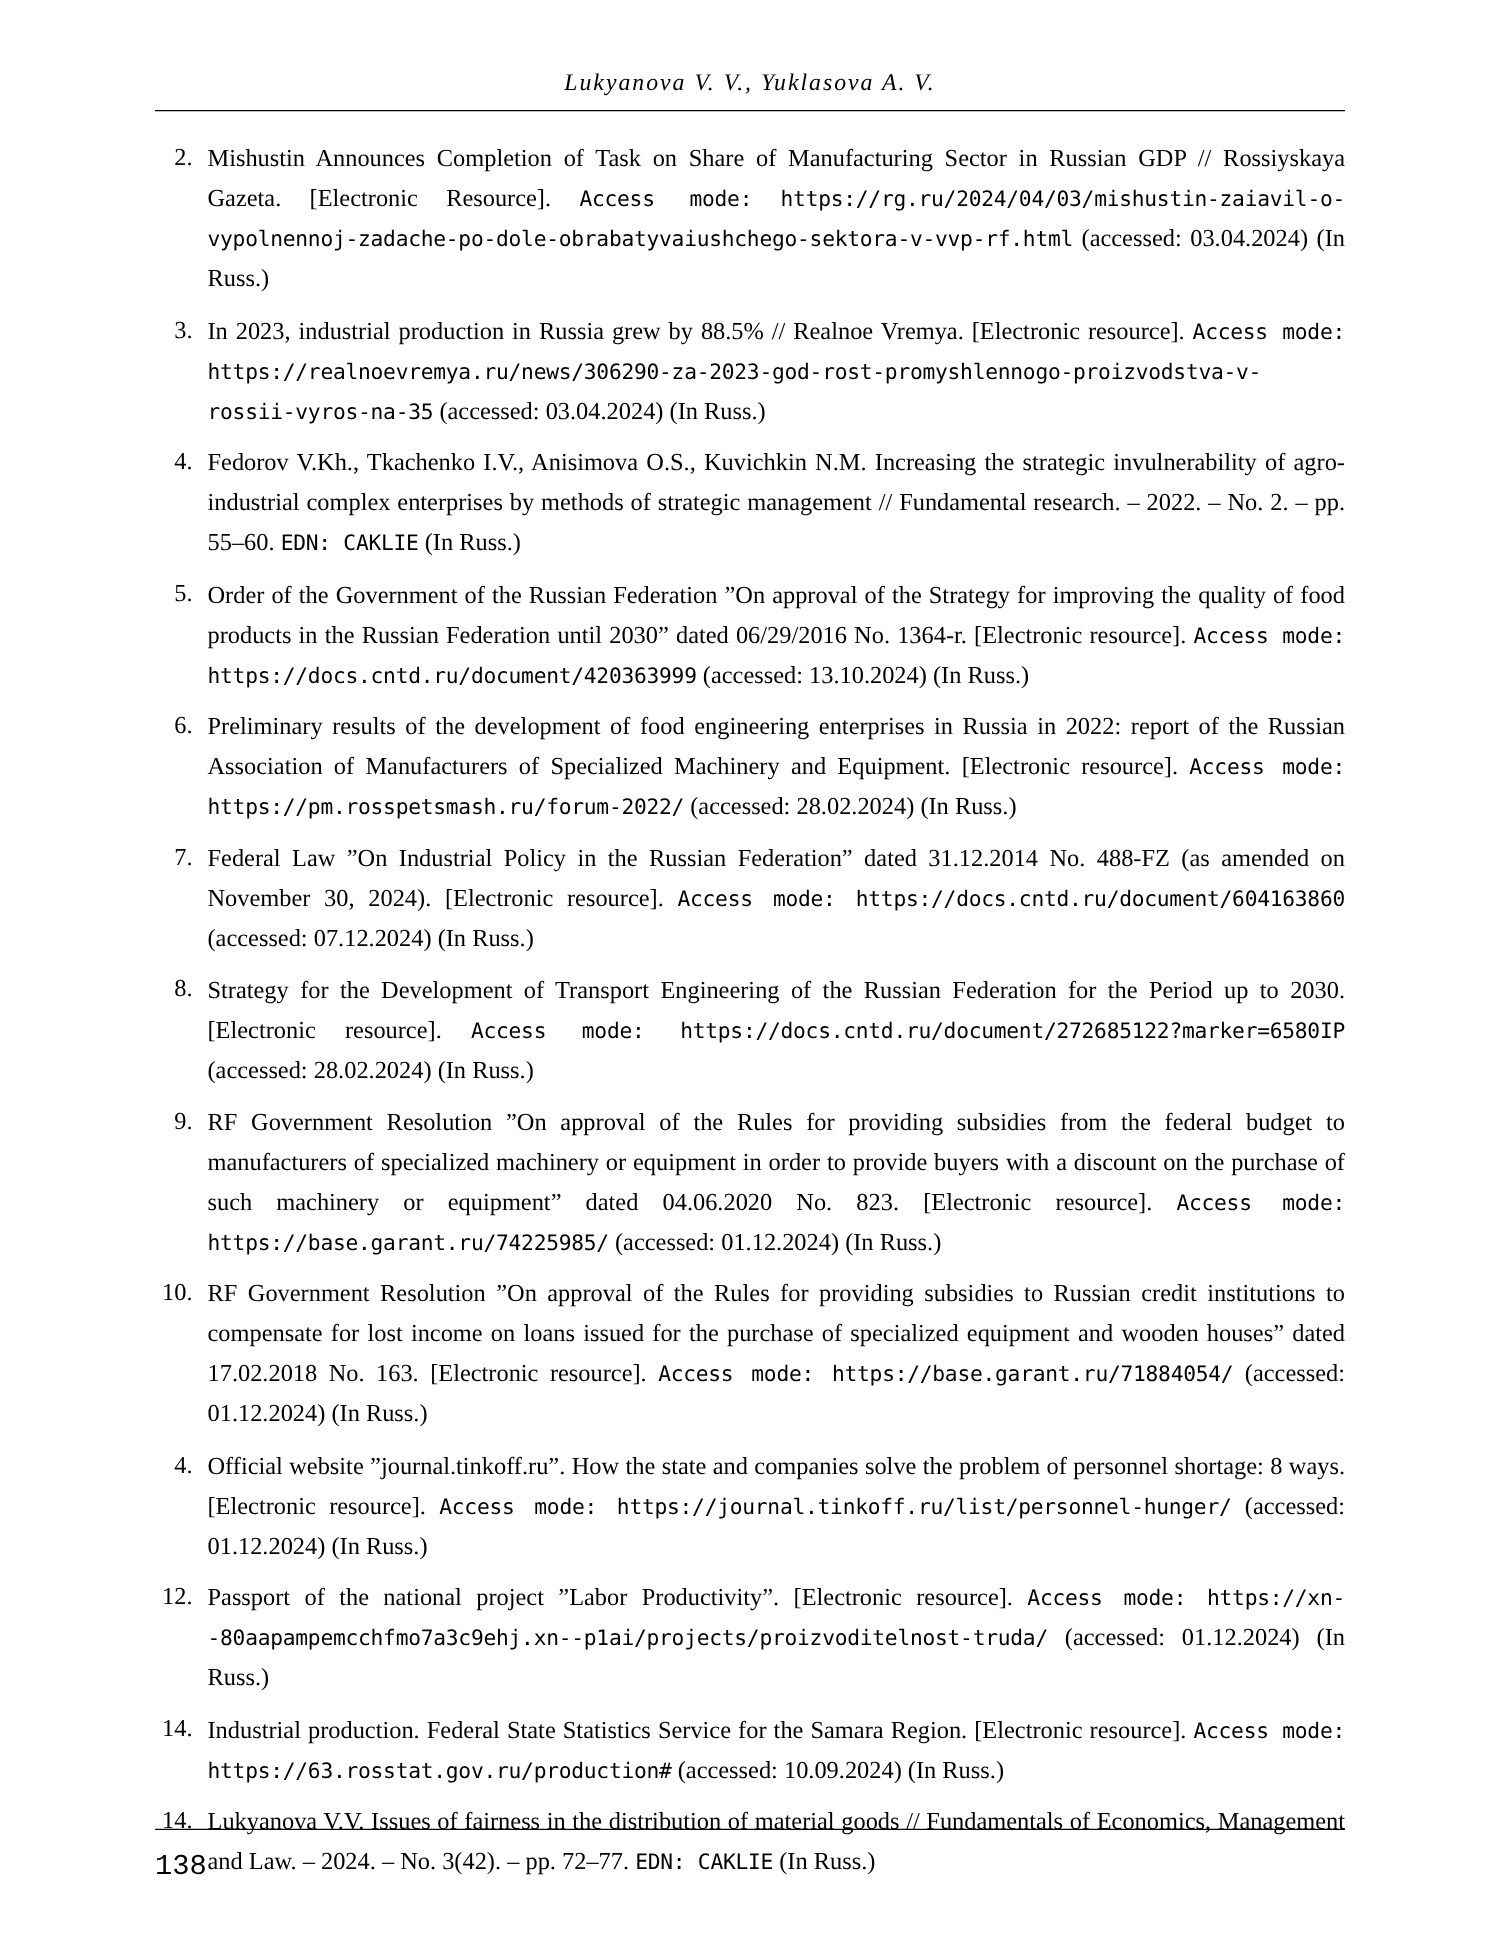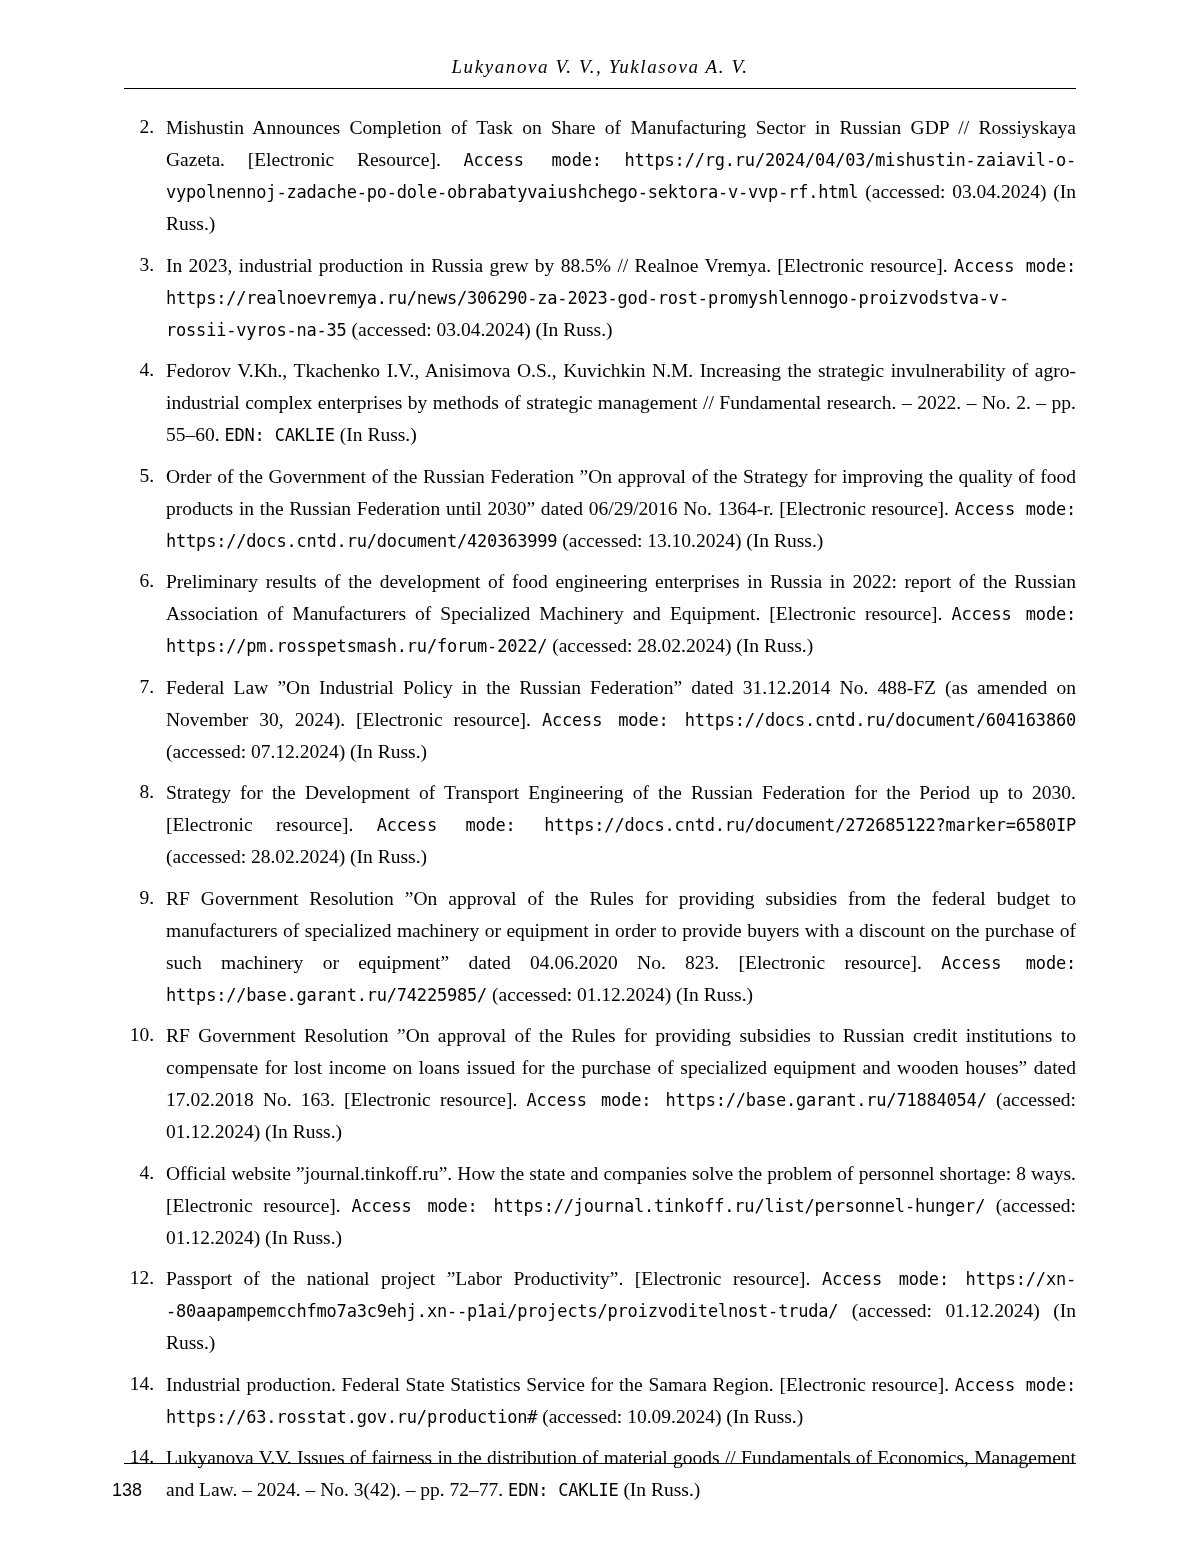--- a/index.html
+++ b/index.html
@@ -42,23 +42,23 @@
   .footer-rule {
     position: absolute;
     top: 1463px;
     left: 124px;
     width: 952px;
     border-bottom: 1.6px solid #000;
   }
   .page-number {
     position: absolute;
     top: 1480px;
-    left: 112px;
-    font-size: 18px;
-    font-family: Liberation Sans, sans-serif;
+    left: 124px;
+    font-size: 23px;
+    font-family: Liberation Mono, monospace;
   }
   .reflist {
     position: absolute;
     top: 112px;
     left: 124px;
     width: 952px;
     list-style: none;
     margin: 0;
     padding: 0;
   }

